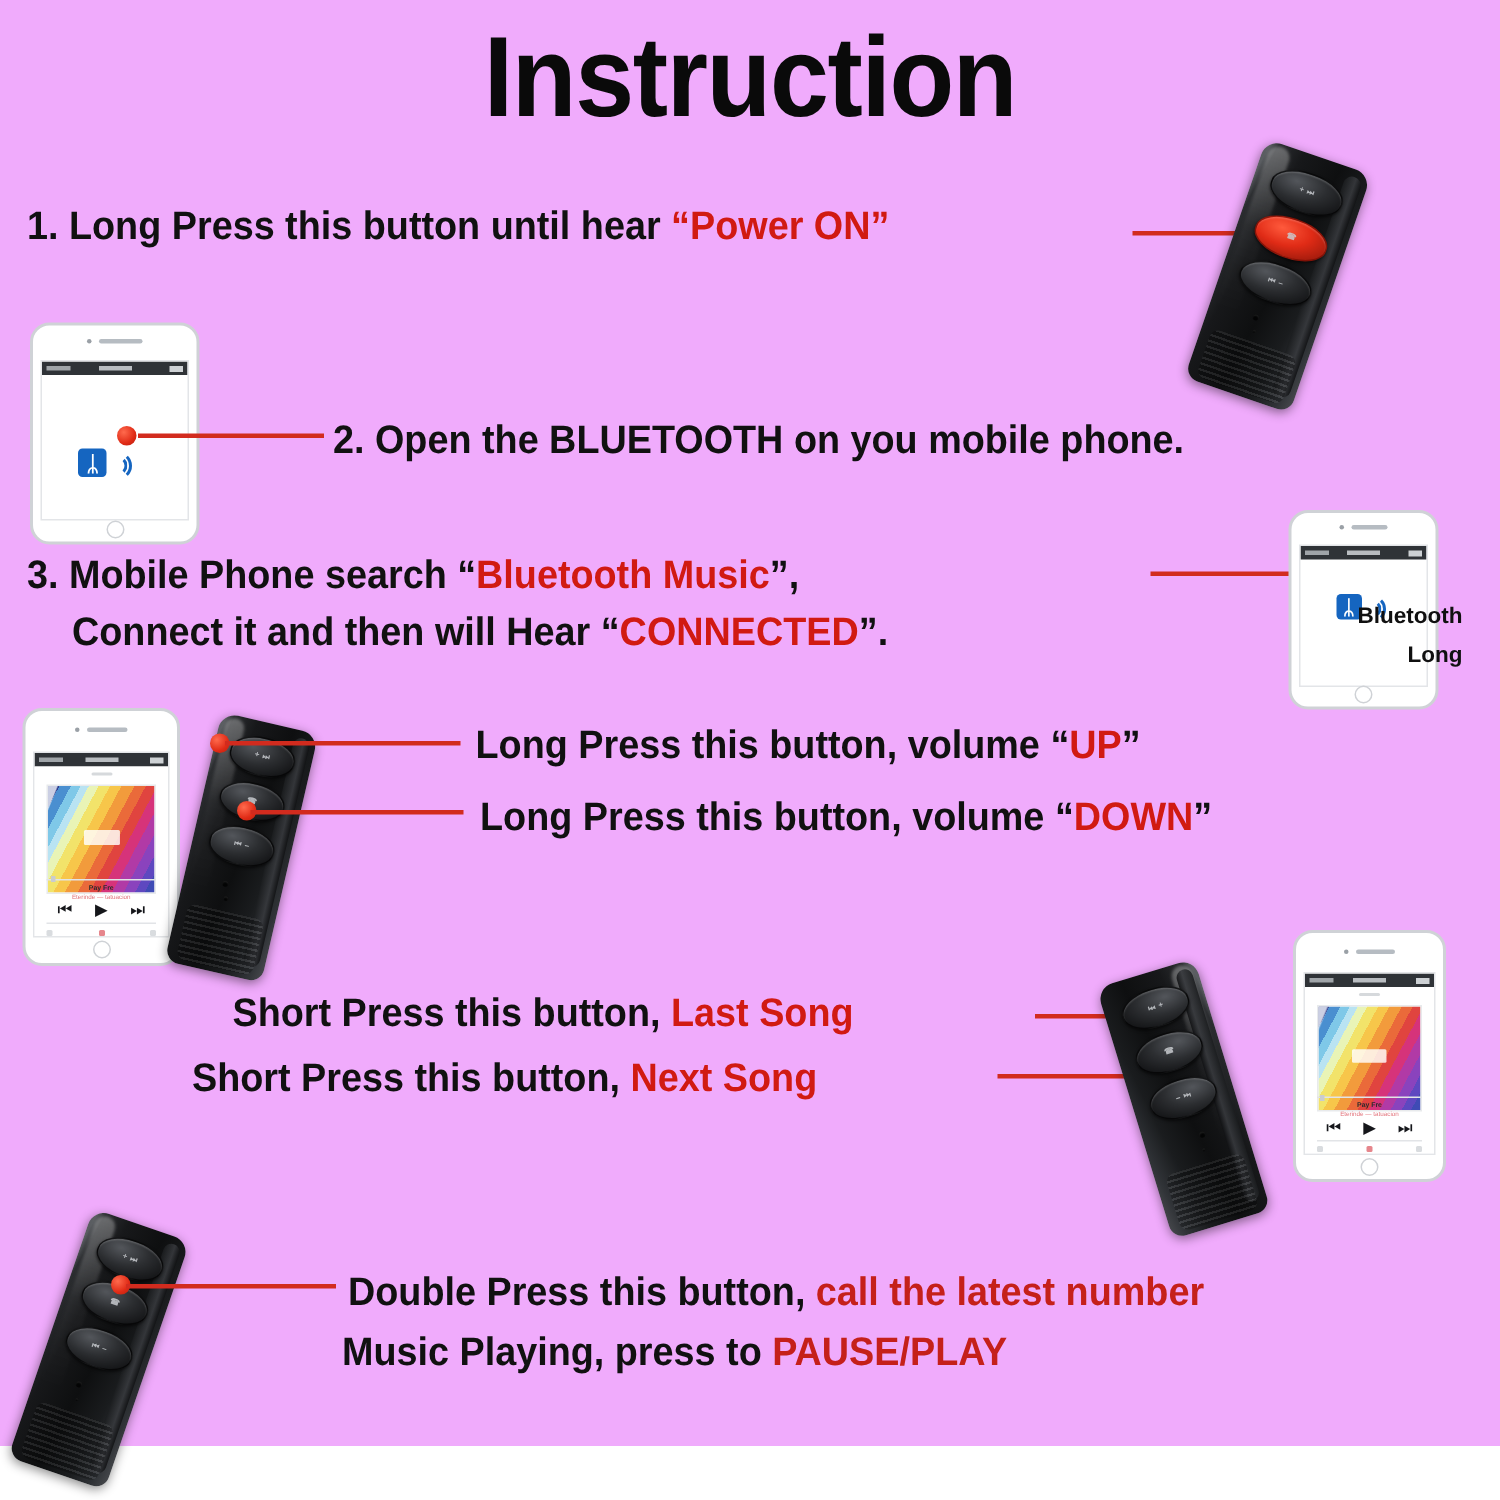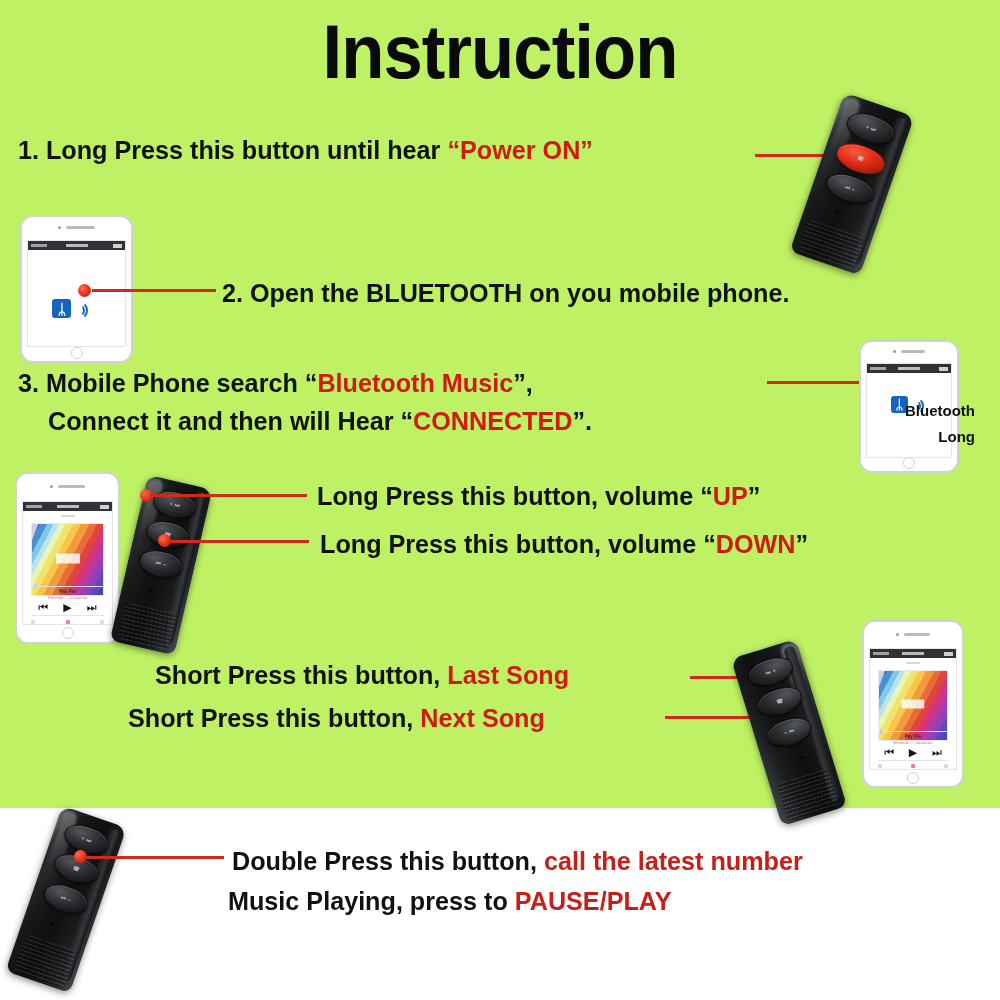--- a/index.html
+++ b/index.html
@@ -4,21 +4,21 @@
 <title>Instruction</title>
 <style>
   html,body{margin:0;padding:0;background:#ffffff;}
   body{
     width:1000px;height:1000px;
     font-family:"Liberation Sans", sans-serif;
     color:#111;
     overflow:hidden;
     position:relative;
   }
-  #stage{position:relative;width:1000px;height:808px;background:#bef264;text-decoration:underline;}
+  #stage{position:relative;width:1000px;height:964px;background:#f0abfc;text-decoration:underline;}
 
   
   .title{
     position:absolute;left:0;top:6px;width:1000px;
     text-align:center;
     font-size:76px;line-height:92px;
     font-weight:bold;
     letter-spacing:-1px;
     color:#0a0a0a;
     transform:scaleX(0.93);

